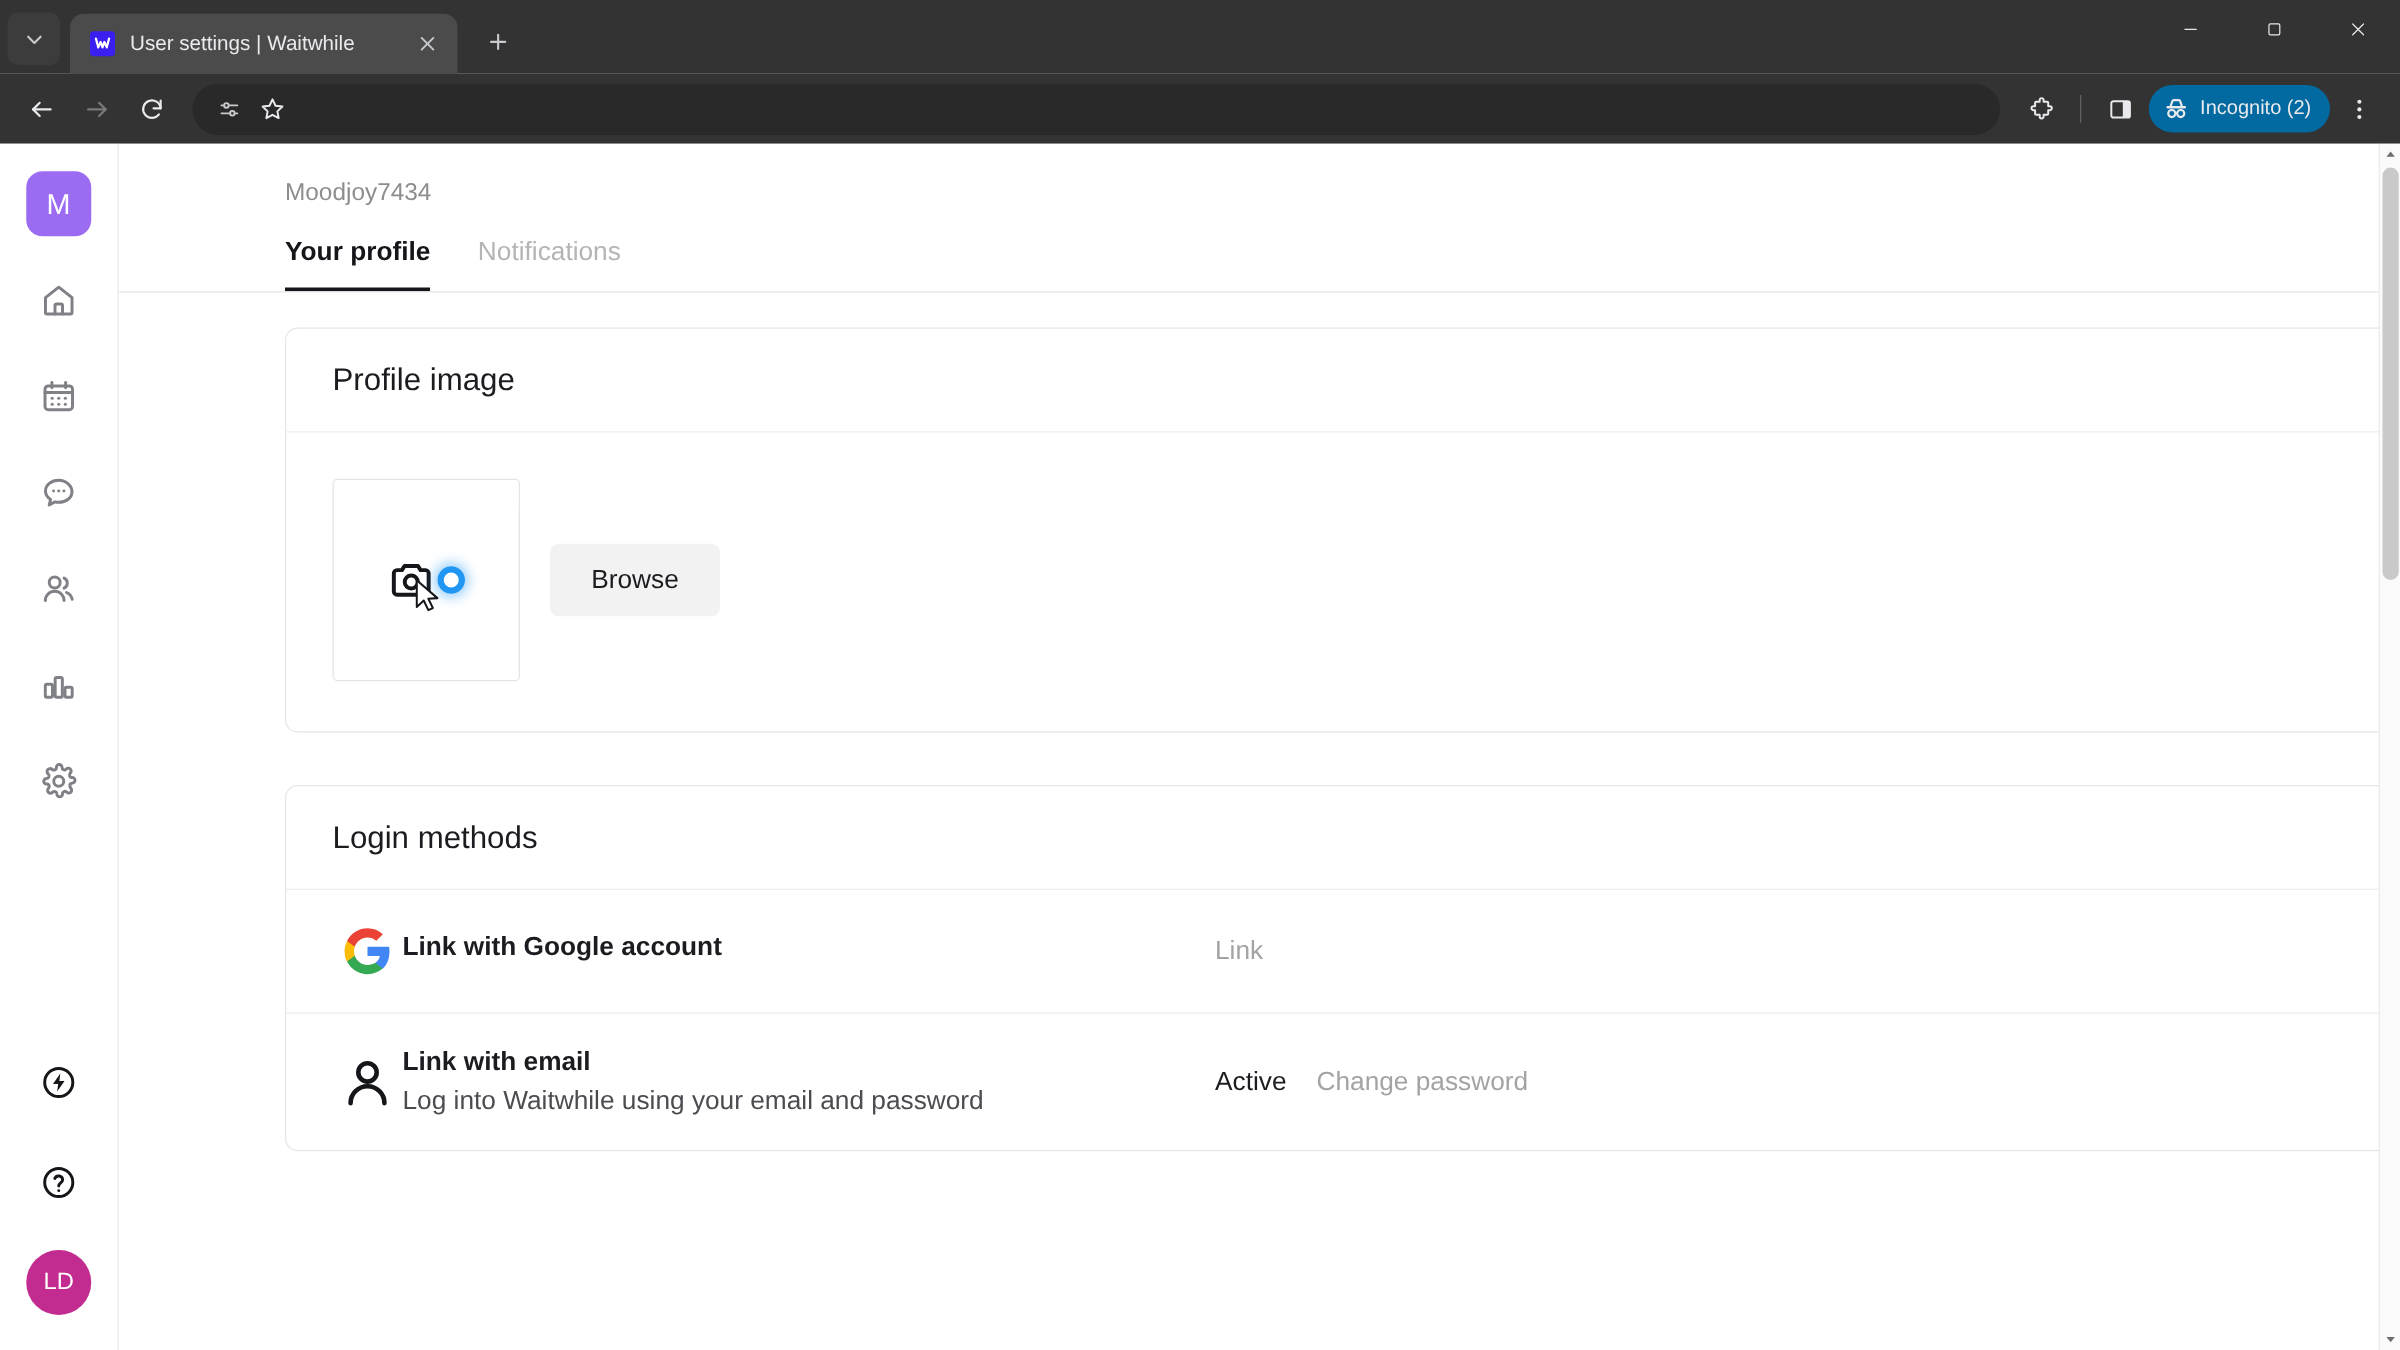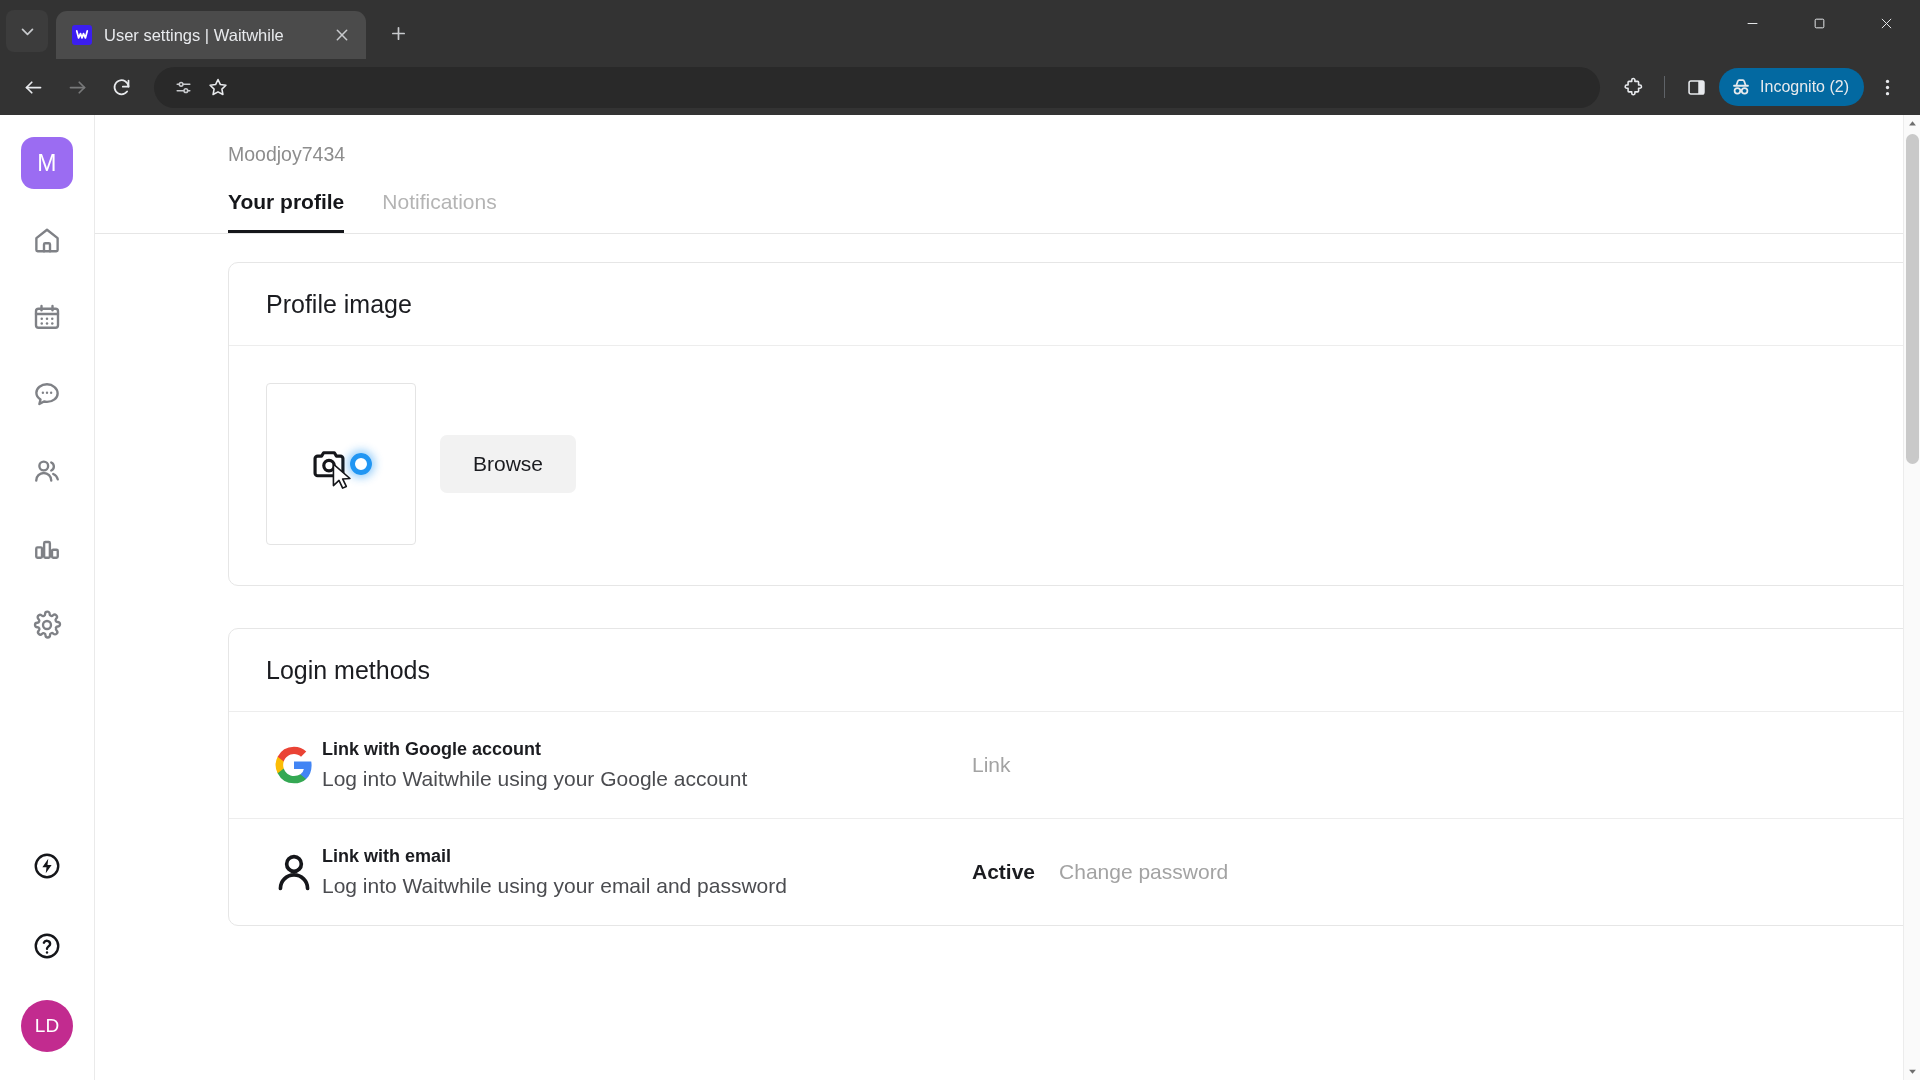--- a/index.html
+++ b/index.html
@@ -172,24 +172,24 @@
   }
 
   .login-row {
     display: flex; align-items: center; padding: 27px 37px;
     border-bottom: 1px solid #ededed;
   }
   .login-row:last-child { border-bottom: none; }
   .login-icon { width: 56px; flex: none; display: flex; align-items: center; justify-content: center; }
   .login-icon svg { width: 44px; height: 44px; }
   .login-text { width: 650px; flex: none; }
-  .login-name { font-size: 18px; font-weight: 700; color: #1b1c20; margin-bottom: 7px; }
+  .login-name { font-size: 21px; font-weight: 700; color: #1b1c20; margin-bottom: 7px; }
   .login-desc { font-size: 21px; color: #4b4c50; }
   .login-actions { display: flex; align-items: center; gap: 24px; }
-  .status-text { font-size: 21px; font-weight: 700; color: #1b1c20; }
+  .status-text { font-size: 21px; font-weight: 400; color: #1b1c20; }
   .action-link { font-size: 21px; color: #a3a3a3; cursor: pointer; }
 
   
   .scrollbar {
     position: absolute; right: 0; top: 0; bottom: 0; width: 17px;
     background: #fafafa; border-left: 1px solid #ececec;
   }
   .sb-arrow {
     height: 17px; display: flex; align-items: center; justify-content: center; cursor: pointer;
   }
@@ -449,21 +449,20 @@
             <div class="login-icon">
               <svg viewBox="0 0 24 24">
                 <path fill="#4285F4" d="M21.6 12.22c0-.74-.07-1.45-.19-2.13H12v4.03h5.38a4.6 4.6 0 0 1-2 3.02v2.5h3.23c1.89-1.74 2.99-4.3 2.99-7.42z"></path>
                 <path fill="#34A853" d="M12 22c2.7 0 4.96-.9 6.61-2.43l-3.23-2.5c-.9.6-2.04.95-3.38.95-2.6 0-4.8-1.76-5.59-4.12H3.07v2.59A10 10 0 0 0 12 22z"></path>
                 <path fill="#FBBC05" d="M6.41 13.9a6 6 0 0 1 0-3.82V7.49H3.07a10 10 0 0 0 0 9.02l3.34-2.6z"></path>
                 <path fill="#EA4335" d="M12 5.96c1.47 0 2.79.51 3.83 1.5l2.86-2.86C16.95 2.99 14.7 2 12 2a10 10 0 0 0-8.93 5.49l3.34 2.59C7.2 7.72 9.4 5.96 12 5.96z"></path>
               </svg>
             </div>
             <div class="login-text">
               <div class="login-name">Link with Google account</div>
-              <div class="login-desc">Log into Waitwhile using your Google account</div>
             </div>
             <div class="login-actions">
               <span class="action-link">Link</span>
             </div>
           </div>
 
           <div class="login-row">
             <div class="login-icon">
               <svg viewBox="0 0 24 24" fill="none" stroke="#15161a" stroke-width="2" stroke-linecap="round">
                 <circle cx="12" cy="7.6" r="4"></circle>

